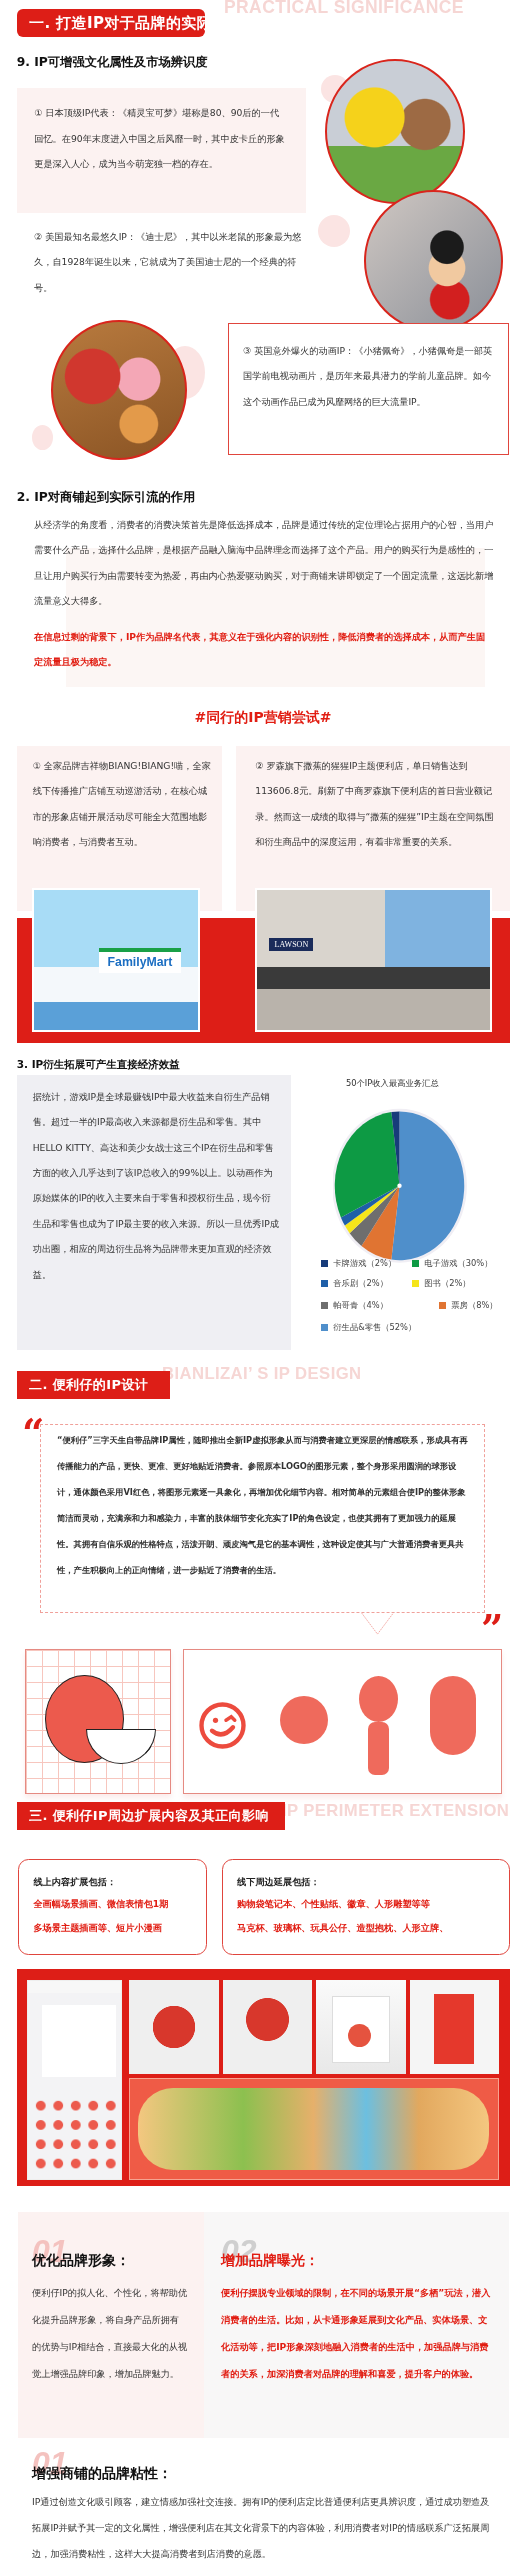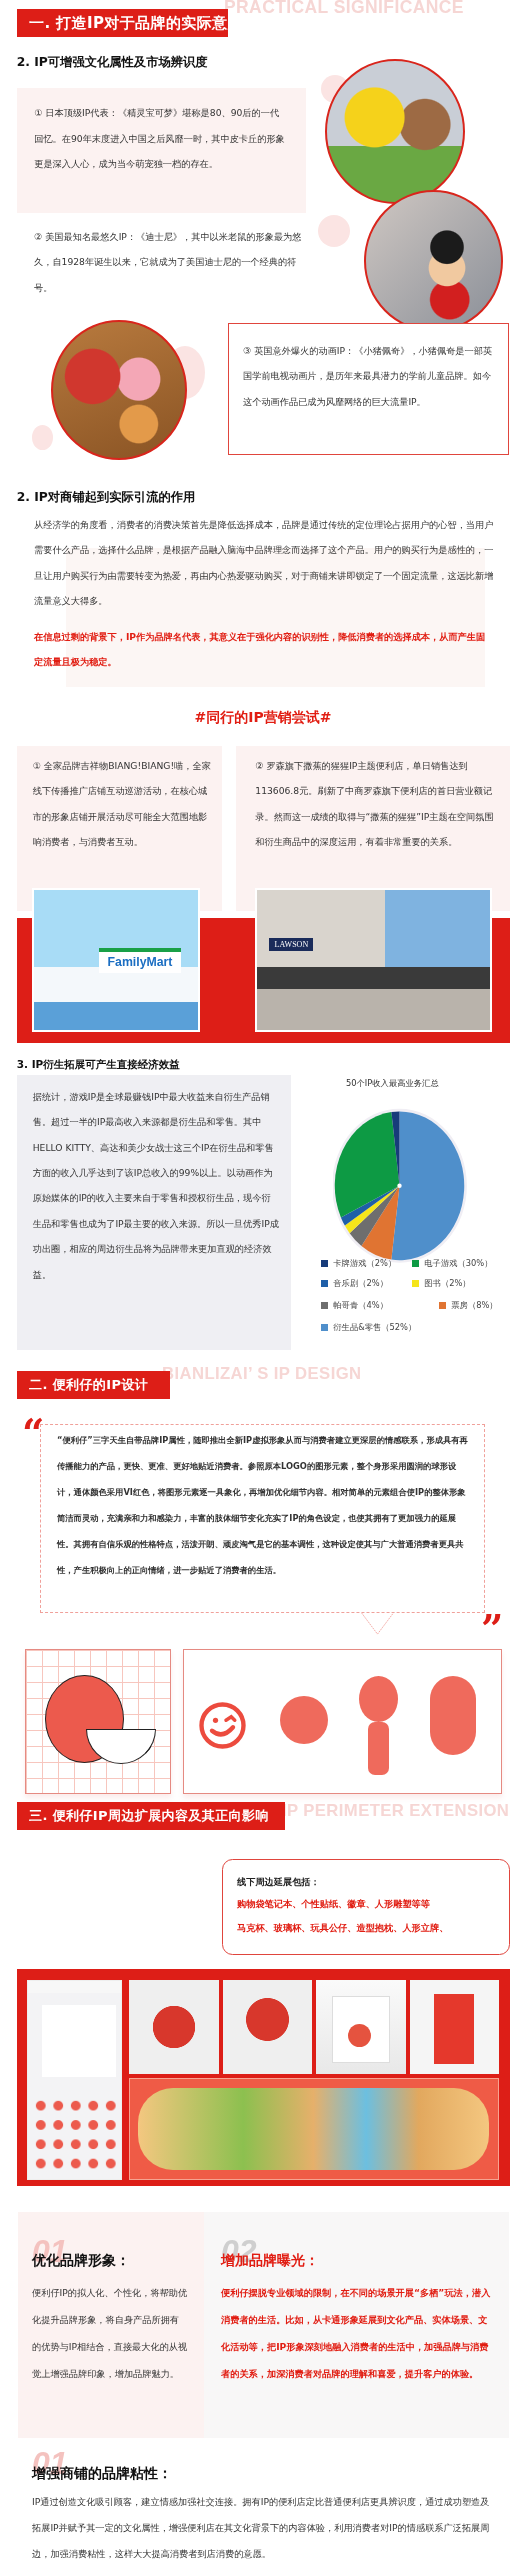--- a/index.html
+++ b/index.html
@@ -33,23 +33,23 @@
     .legend-sw { width: 7px; height: 7px; display: inline-block; margin-right: 5.3px; }
 
     .big-num { position: absolute; font-size: 32px; font-weight: bold; font-style: italic; font-family: "Liberation Sans", sans-serif; }
   </style>
 </head>
 <body>
 
 <div class="page">
 
   <div class="watermark" style="left:224px; top:-3.5px; font-size:17.5px;">PRACTICAL SIGNIFICANCE</div>
-  <div class="sec-head" style="top:8.8px; width:211px;">一. 打造IP对于品牌的实际意义</div>
-
-  <div class="subhead" style="top:54px;">2. IP可增强文化属性及市场辨识度</div>
+  <div class="sec-head" style="top:8.8px; width:188px;border-radius:6px;">一. 打造IP对于品牌的实际意义</div>
+
+  <div class="subhead" style="top:54px;">9. IP可增强文化属性及市场辨识度</div>
 
   <div class="dot" style="left:321px; top:75px; width:28px; height:28px;"></div>
   <div class="dot" style="left:318px; top:215px; width:32px; height:32px;"></div>
   <div class="dot" style="left:165px; top:346px; width:40px; height:53px;"></div>
   <div class="dot" style="left:32px; top:425px; width:21px; height:24.6px;"></div>
 
   <div class="pink-card" style="left:16.7px; top:88px; width:289px; height:125px;">
     <div class="body-text" style="position:absolute; left:17.5px; top:12.3px; width:254px;">①   日本顶级IP代表：《精灵宝可梦》堪称是80、90后的一代回忆。在90年末度进入中国之后风靡一时，其中皮卡丘的形象更是深入人心，成为当今萌宠独一档的存在。</div>
   </div>
 
@@ -162,20 +162,25 @@
     </svg>
     <div style="position:absolute; left:96px; top:46px; width:48px; height:48px; border-radius:50%; background:#ef6a5c;"></div>
     <div style="position:absolute; left:175px; top:26px; width:39px; height:46px; border-radius:50%; background:#ef6a5c;"></div>
     <div style="position:absolute; left:184px; top:72px; width:21px; height:53px; background:#ef6a5c; border-radius:7px;"></div>
     <div style="position:absolute; left:246px; top:26px; width:46px; height:79px; border-radius:23px; background:#ef6a5c;"></div>
   </div>
 
   <div class="watermark" style="left:282px; top:1801px;">IP PERIMETER EXTENSION</div>
   <div class="sec-head" style="top:1802px; width:268px; font-size:13px; height:28px;">三. 便利仔IP周边扩展内容及其正向影响</div>
 
+  <div class="outline-card" style="left:18.4px; top:1859px; width:189px; height:96px;">
+    <div class="t">线上内容扩展包括：</div>
+    <div class="v">全画幅场景插画、微信表情包1期</div>
+    <div class="v">多场景主题插画等、短片小漫画</div>
+  </div>
   <div class="outline-card" style="left:222px; top:1859px; width:288px; height:96px;">
     <div class="t">线下周边延展包括：</div>
     <div class="v">购物袋笔记本、个性贴纸、徽章、人形雕塑等等</div>
     <div class="v">马克杯、玻璃杯、玩具公仔、造型抱枕、人形立牌、</div>
   </div>
 
   <div class="abs" style="left:16.7px; top:1969px; width:493px; height:217px; background:#dd1e17;">
     <div class="img-ph" style="left:10.5px; top:10.5px; width:95px; height:200px; background:#f3f3f5; border:1.8px solid #eee; color:#999;">
       <div style="position:absolute; left:0; right:0; top:0; height:12.3px; background:#f7f7f7;"></div>
       <div style="position:absolute; left:14px; top:24.6px; width:74px; height:72px; background:#fff;"></div>

